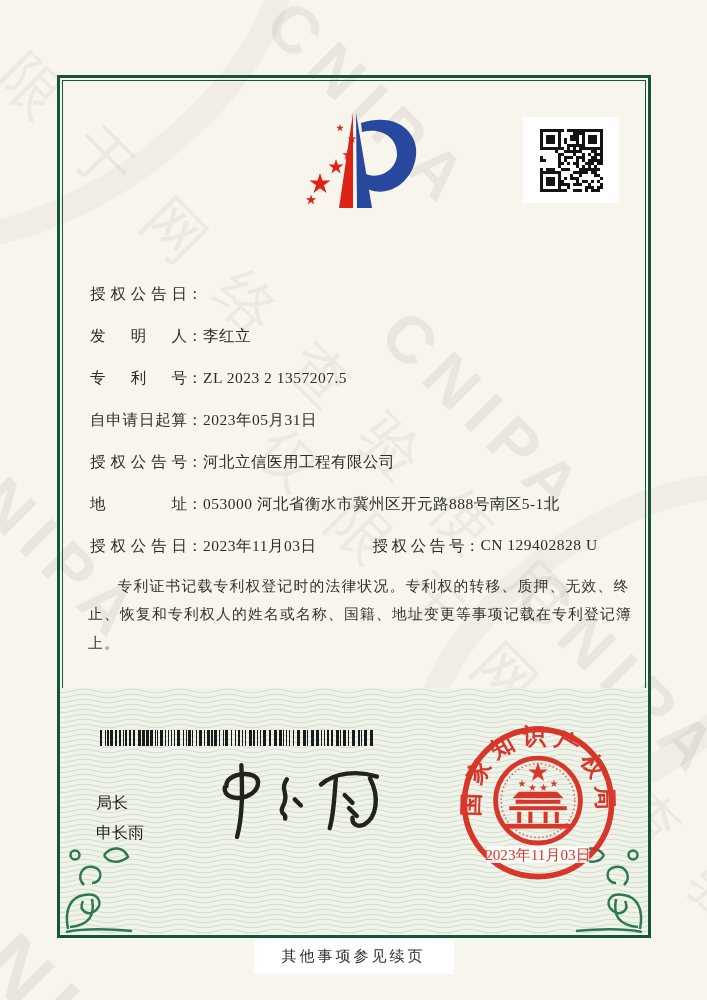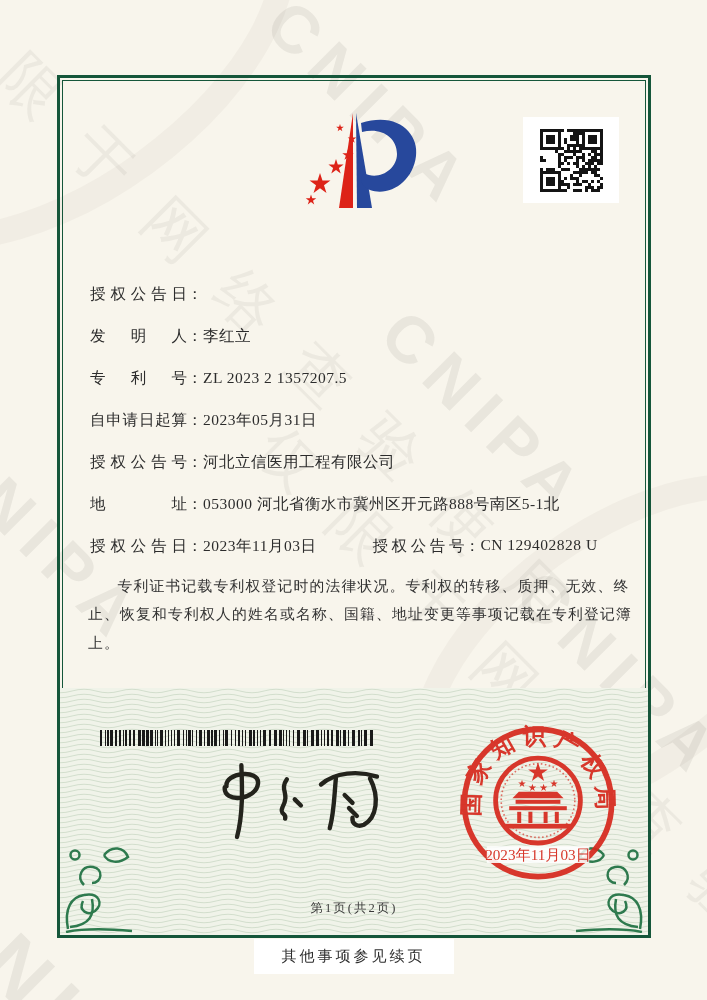--- a/index.html
+++ b/index.html
@@ -578,31 +578,34 @@
           <s style="width:3px"></s>
           <i style="width:2px"></i>
           <s style="width:1px"></s>
           <i style="width:1px"></i>
           <s style="width:2px"></s>
           <i style="width:3px"></i>
           <s style="width:3px"></s>
           <i style="width:3px"></i>
           <s style="width:2px"></s>
         </div>
+      <div class="signer">
+        <div>局长</div>
+        <div>申长雨</div>
+      </div>
       <svg class="sig" viewBox="0 0 240 96" fill="none" stroke="#23231c" stroke-width="5" stroke-linecap="round">
         <path d="M28,30 C26,14 66,10 64,27 C62,46 24,50 26,31"></path>
         <path d="M45,6 C46,32 47,62 40,88"></path>
         <path d="M97,22 C88,35 101,37 92,54 C88,63 97,60 95,67"></path>
         <path d="M106,45 l7,7"></path>
         <path d="M136,28 C152,14 178,12 200,19"></path>
         <path d="M153,21 C151,42 151,60 146,78"></path>
         <path d="M192,21 C203,42 200,66 185,74 C178,77 171,73 172,66"></path>
         <path d="M163,40 l9,9 M168,55 l9,9"></path>
       </svg>
-      <div class="page-no">第1页(共2页)</div>
       <svg class="ornament orn-l" viewBox="0 0 72 96" fill="none" stroke="#2e7a4e" stroke-width="2.5">
         <path d="M6,92 C2,72 9,60 22,58 C37,55 42,67 33,74 C26,79 16,74 21,64"></path>
         <path d="M8,90 C28,88 33,78 30,62"></path>
         <path d="M22,48 C14,40 20,28 31,30 C42,32 40,46 30,46"></path>
         <path d="M42,18 C50,8 62,10 66,20 C57,27 46,26 42,18"></path>
         <circle cx="13" cy="18" r="4.5"></circle>
         <path d="M4,95 C24,91 48,92 70,94"></path>
       </svg>
       <svg class="ornament orn-r" viewBox="0 0 72 96" fill="none" stroke="#2e7a4e" stroke-width="2.5">
         <path d="M6,92 C2,72 9,60 22,58 C37,55 42,67 33,74 C26,79 16,74 21,64"></path>

